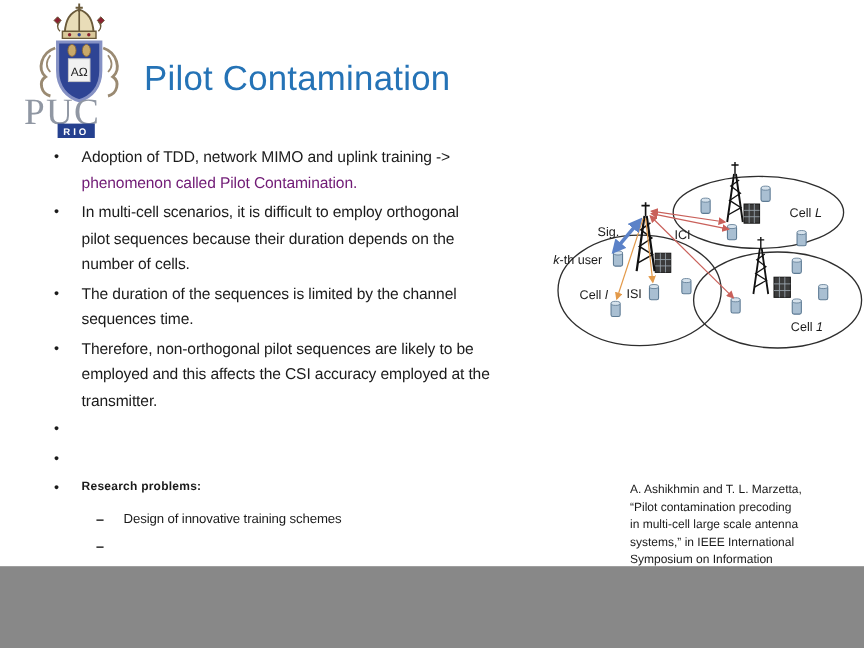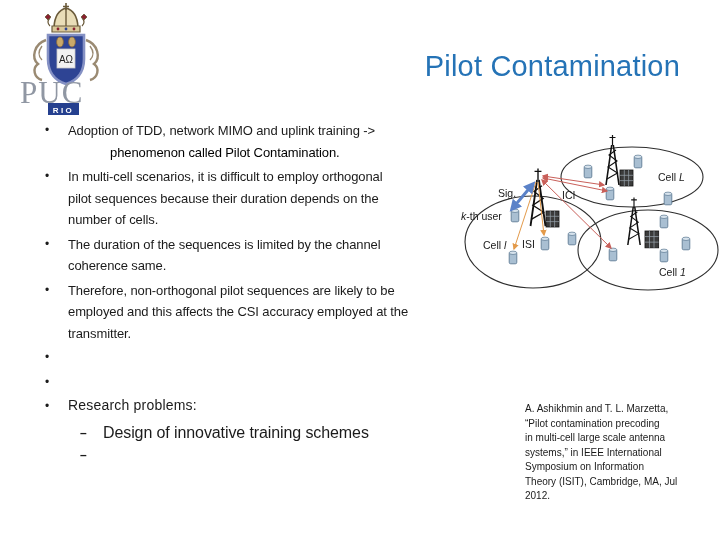--- a/index.html
+++ b/index.html
@@ -1,40 +1,40 @@
 <!DOCTYPE html>
 <html><head>
 <meta charset="utf-8">
 <style>
   html,body{margin:0;padding:0;background:#888;}
   .slide{
-    position:relative;width:720px;height:540px;background:#ffffff;
+    position:relative;width:720px;height:472px;background:#ffffff;
     overflow:hidden;font-family:"Liberation Sans",sans-serif;
   }
   
   .title{
     position:absolute;left:120px;top:50px;width:560px;
-    text-align:right;font-size:29px;color:#2573b6;letter-spacing:0.2px;
+    text-align:left;font-size:29px;color:#2573b6;letter-spacing:0.2px;
   }
   
   .logo{position:absolute;left:12px;top:2px;}
   
   .content{position:absolute;left:35px;top:120px;width:470px;color:#1b1b1b;}
   .bullet{display:flex;align-items:flex-start;margin-bottom:3px;}
   .bullet .marker{flex:0 0 23px;margin-left:10px;font-size:12px;line-height:21.5px;}
   .bullet .btext{
     white-space:pre-line;font-weight:normal;font-size:13px;line-height:21.5px;
     letter-spacing:-0.1px;
   }
-  .bullet .btext .red{color:#000000;margin-left:42px;}
+  .bullet .btext .red{color:#701a75;}
   .bullet.research{margin-top:1px;margin-bottom:5px;}
-  .bullet.research .btext{font-weight:normal;font-size:14px;line-height:19px;letter-spacing:0.2px;}
+  .bullet.research .btext{font-weight:bold;font-size:10px;line-height:19px;letter-spacing:0.2px;}
   .bullet.level2{margin-bottom:2px;}
   .bullet.level2 .marker{flex:0 0 23px;margin-left:45px;font-size:12px;font-weight:bold;line-height:20px;}
-  .bullet.level2 .btext{font-size:16px;line-height:20px;}
+  .bullet.level2 .btext{font-size:11px;line-height:20px;}
   
   .figure{position:absolute;left:455px;top:125px;}
   .figure text{font-family:"Liberation Sans",sans-serif;font-size:10.5px;fill:#1a1a1a;}
   .figure .it{font-style:italic;}
   
   .citation{
     position:absolute;left:525px;top:402px;width:182px;
     font-size:10px;line-height:14.5px;color:#1a1a1a;white-space:pre-line;
   }
 </style>
@@ -87,21 +87,21 @@
       </div>
       <div class="bullet level1">
         <span class="marker">•</span>
         <span class="btext"><span>In multi-cell scenarios, it is difficult to employ orthogonal
 pilot sequences because their duration depends on the
 number of cells.</span></span>
       </div>
       <div class="bullet level1">
         <span class="marker">•</span>
         <span class="btext"><span>The duration of the sequences is limited by the channel
-coherence same.</span></span>
+sequences time.</span></span>
       </div>
       <div class="bullet level1">
         <span class="marker">•</span>
         <span class="btext"><span>Therefore, non-orthogonal pilot sequences are likely to be
 employed and this affects the CSI accuracy employed at the
 transmitter.</span></span>
       </div>
       <div class="bullet level1">
         <span class="marker">•</span>
       </div>

